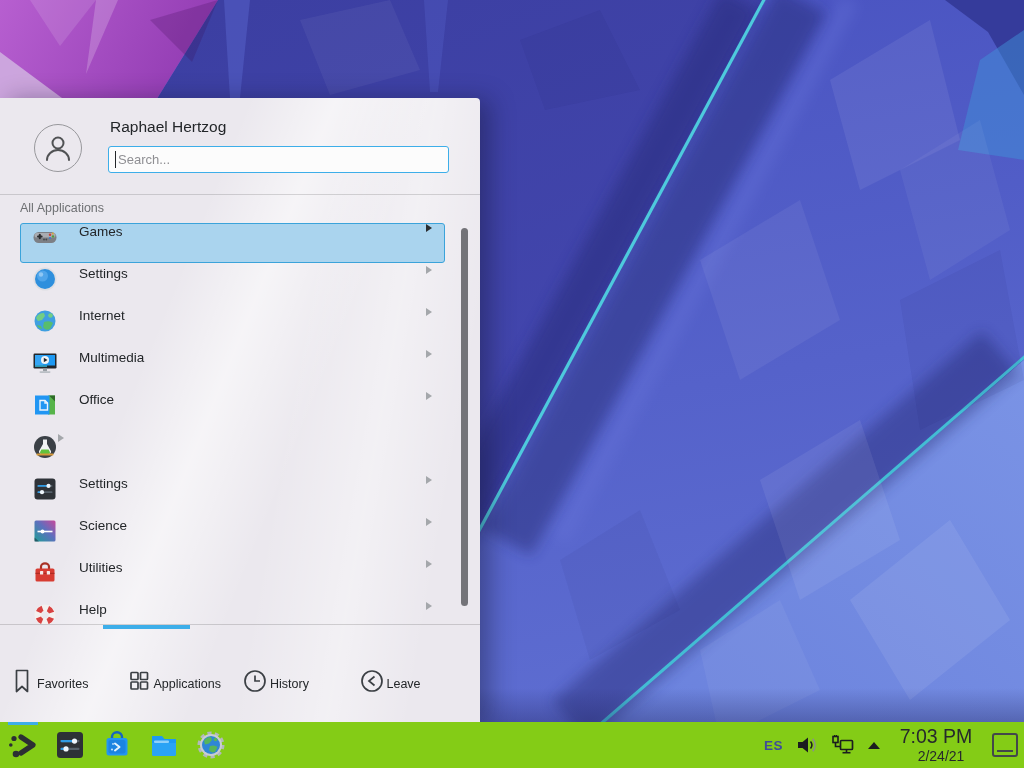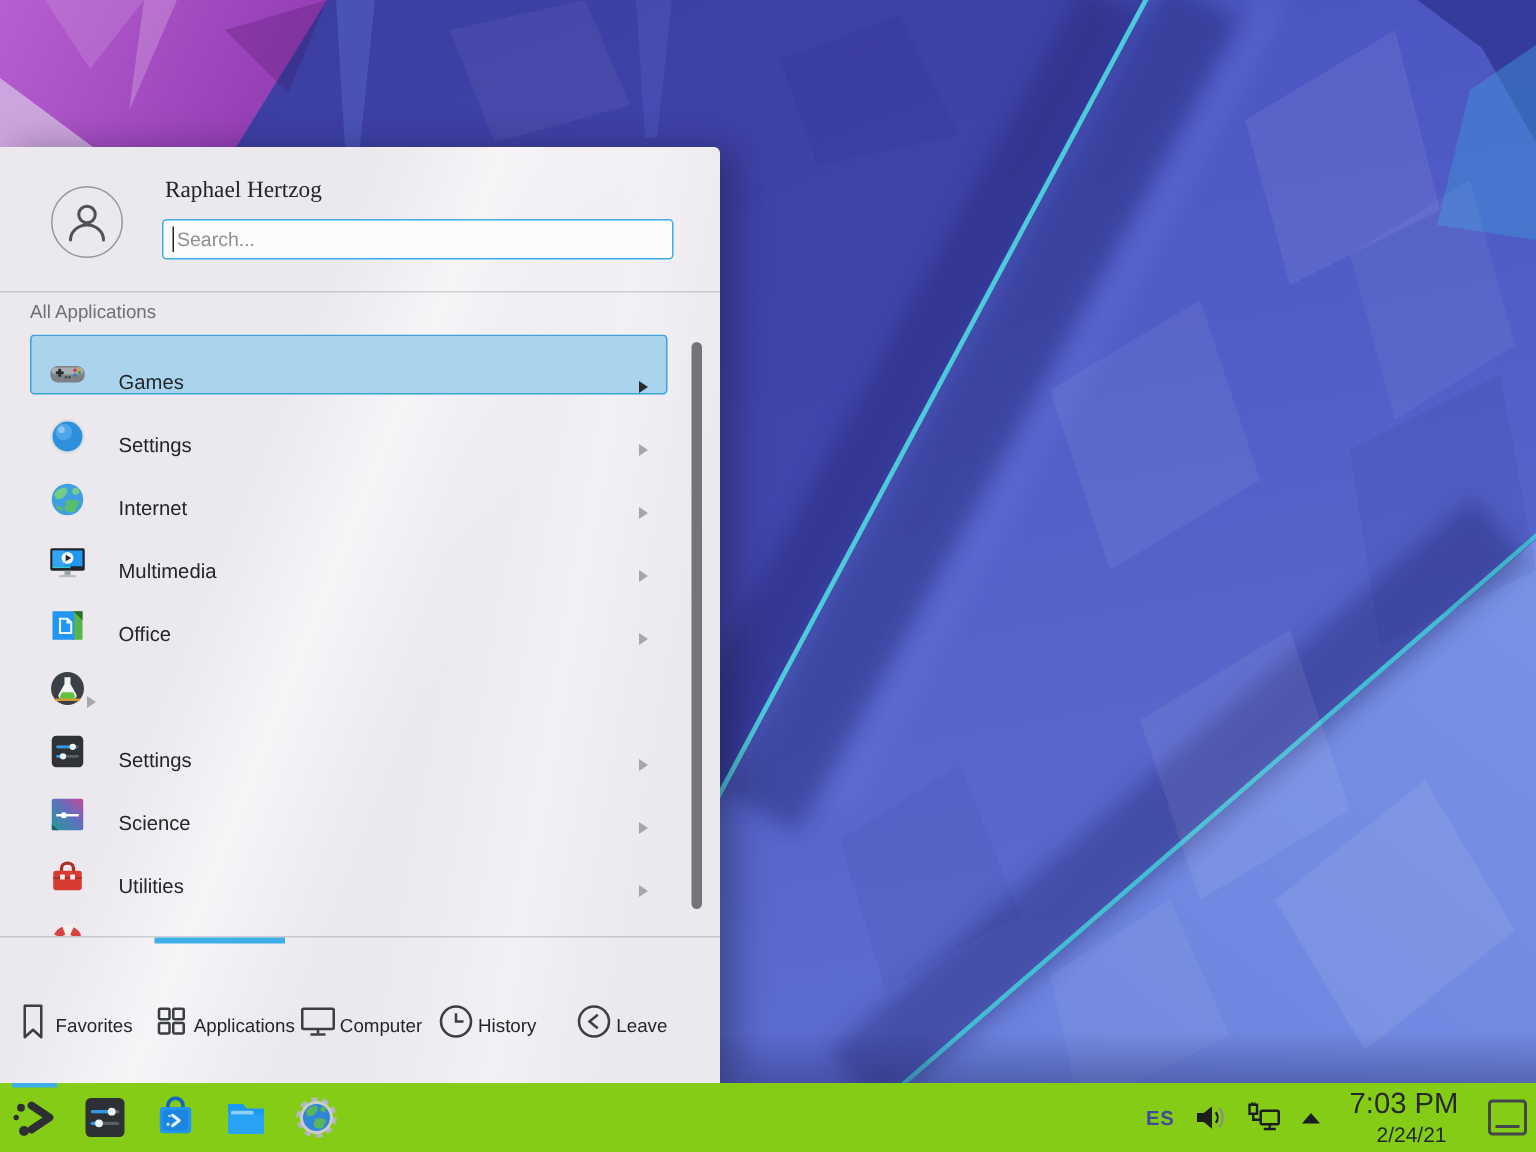--- a/index.html
+++ b/index.html
@@ -14,32 +14,32 @@
   
   .kickoff{position:absolute;left:0;top:98px;width:480px;height:624px;
     background:
       linear-gradient(112deg, rgba(255,255,255,0) 34%, rgba(255,255,255,.55) 46%, rgba(255,255,255,0) 60%),
       linear-gradient(100deg, rgba(255,255,255,0) 58%, rgba(255,255,255,.38) 74%, rgba(255,255,255,0) 88%),
       #ebe8ee;
     border-radius:0 4px 0 0;
     box-shadow:10px 2px 24px rgba(15,15,40,.38);}
   .avatar{position:absolute;left:34px;top:26px;width:48px;height:48px;border-radius:50%;
     border:1px solid #98989c;background:transparent;display:flex;align-items:center;justify-content:center;}
-  .user-name{position:absolute;left:110px;top:20px;font-size:15.5px;color:#232629;font-family:Liberation Serif, serif;}
+  .user-name{position:absolute;left:110px;top:20px;font-size:15.5px;color:#232629;}
   .search-wrap{position:absolute;left:108px;top:48px;width:341px;height:27px;}
   .search-wrap input{width:100%;height:100%;border:1px solid #3daee9;border-radius:3px;
     background:#fcfcfc;font-family:"Liberation Sans",sans-serif;font-size:13px;color:#4c1d95;
     padding:0 6px 0 9px;outline:none;}
   .search-wrap input::placeholder{color:#8f8f93;opacity:1;}
   .search-caret{position:absolute;left:7px;top:5px;width:1px;height:17px;background:#232629;}
   .header-sep{position:absolute;left:0;top:96px;width:100%;height:1px;background:rgba(0,0,0,.14);}
   .section-label{position:absolute;left:20px;top:103px;font-size:12.5px;color:#6e7073;}
 
   .app-list{position:absolute;left:0;top:125px;width:100%;height:401px;overflow:hidden;}
-  .cat-row{position:relative;margin:0 35px 2px 20px;height:40px;display:flex;align-items:flex-end;
+  .cat-row{position:relative;margin:0 35px 2px 20px;height:40px;display:flex;align-items:flex-start;
     border:1px solid transparent;border-radius:3px;}
   .cat-row.active{background:#aad4ee;border-color:#3ba3da;}
   .cat-icon{width:26px;height:26px;margin-left:11px;flex:0 0 26px;}
   .cat-label{margin-left:21px;font-size:13.5px;color:#232629;flex:1;}
   .cat-arrow{width:0;height:0;margin-right:12px;border-top:4.5px solid transparent;
     border-bottom:4.5px solid transparent;border-left:6px solid #a4a7ab;}
   .cat-row.active .cat-arrow{border-left-color:#2a2d30;}
   .scrollbar{position:absolute;right:12px;top:130px;width:7px;height:378px;border-radius:4px;
     background:#737378;}
   .list-sep{position:absolute;left:0;top:526px;width:100%;height:1px;background:rgba(0,0,0,.15);}
@@ -313,30 +313,20 @@
               <rect x="16.5" y="6.5" width="7" height="7" rx=".8"></rect>
             <rect x="7" y="16" width="7" height="7" rx=".8"></rect>
               <rect x="16.5" y="16" width="7" height="7" rx=".8"></rect>
           </g>
         </svg>
         <span class="tab-label">Applications</span>
       </div>
       <div class="tab">
         <svg width="30" height="30" viewBox="0 0 30 30">
           <g fill="none" stroke="#3b3f44" stroke-width="1.7">
-            <rect x="4.5" y="6.5" width="21" height="13.5" rx="1"></rect>
-            <line x1="15" y1="20" x2="15" y2="23"></line>
-              <line x1="10" y1="23.7" x2="20" y2="23.7"></line>
-          </g>
-        </svg>
-        <span class="tab-label">Computer</span>
-      </div>
-      <div class="tab">
-        <svg width="30" height="30" viewBox="0 0 30 30">
-          <g fill="none" stroke="#3b3f44" stroke-width="1.7">
             <circle cx="15" cy="15" r="10"></circle>
               <path d="M15,9.5 V15 H20"></path>
           </g>
         </svg>
         <span class="tab-label">History</span>
       </div>
       <div class="tab">
         <svg width="30" height="30" viewBox="0 0 30 30">
           <g fill="none" stroke="#3b3f44" stroke-width="1.7">
             <circle cx="15" cy="15" r="10"></circle>

